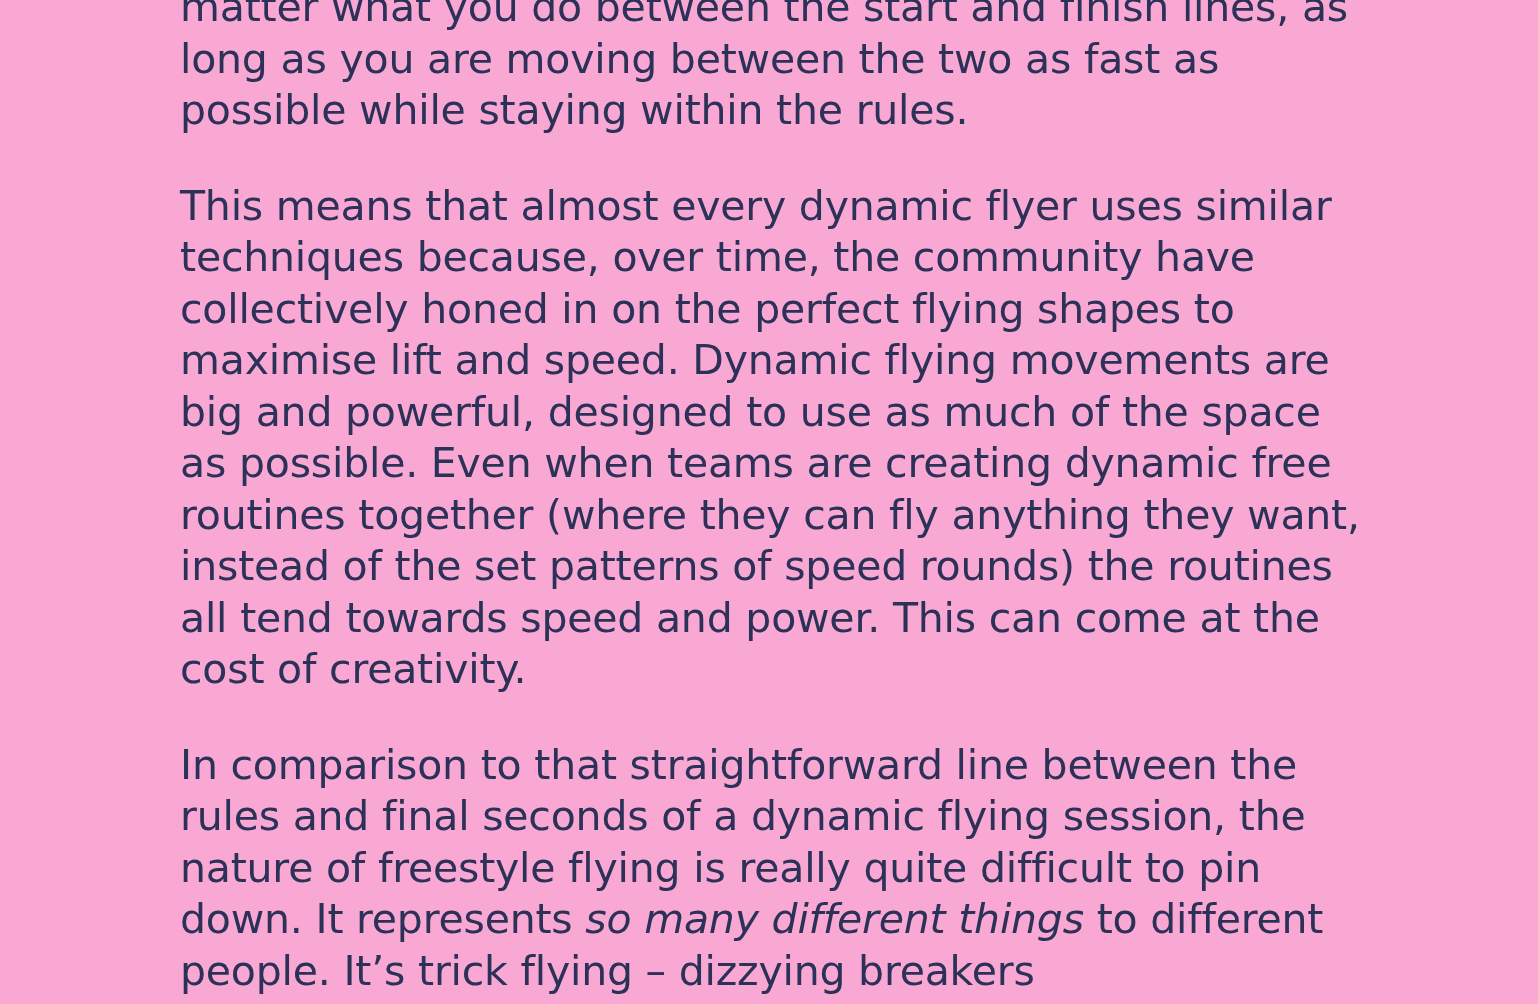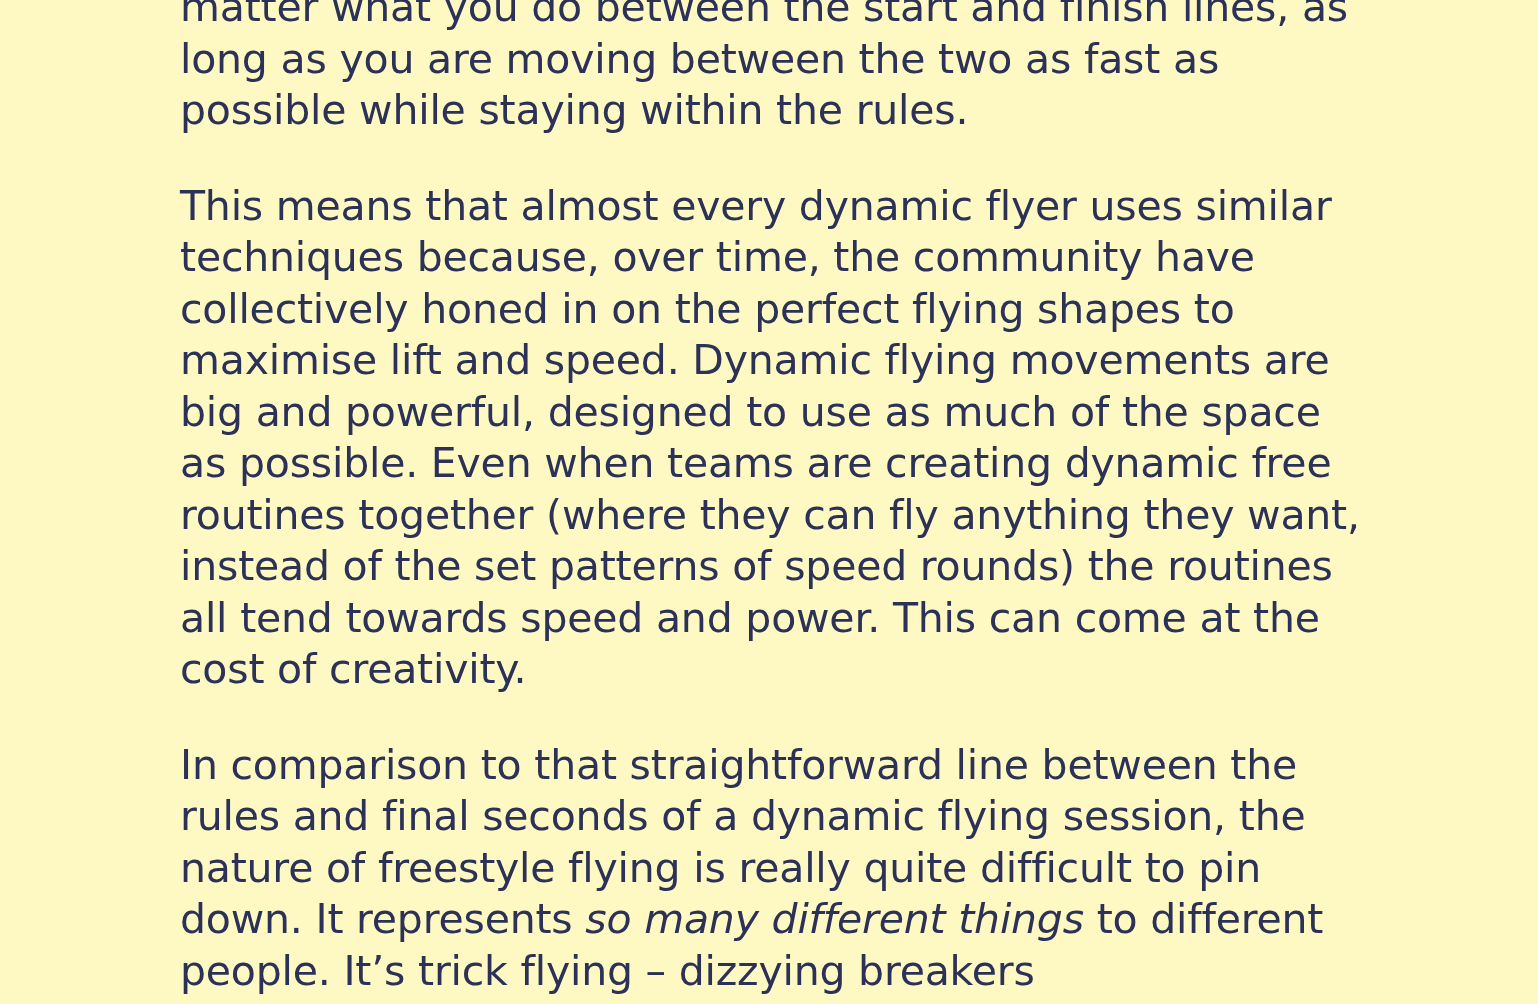--- a/index.html
+++ b/index.html
@@ -10,21 +10,21 @@
   body {
     width: 1538px;
     height: 1004px;
     overflow: hidden;
     font-family: "DejaVu Sans", sans-serif;
   }
   .page {
     position: relative;
     width: 1538px;
     height: 1004px;
-    background: #fef9c3;
+    background: #f9a8d4;
     overflow: hidden;
   }
   .article {
     position: absolute;
     left: 180px;
     top: -18px;
     width: 1180px;
     color: #2b3157;
     font-family: "DejaVu Sans", sans-serif;
     font-size: 41px;

